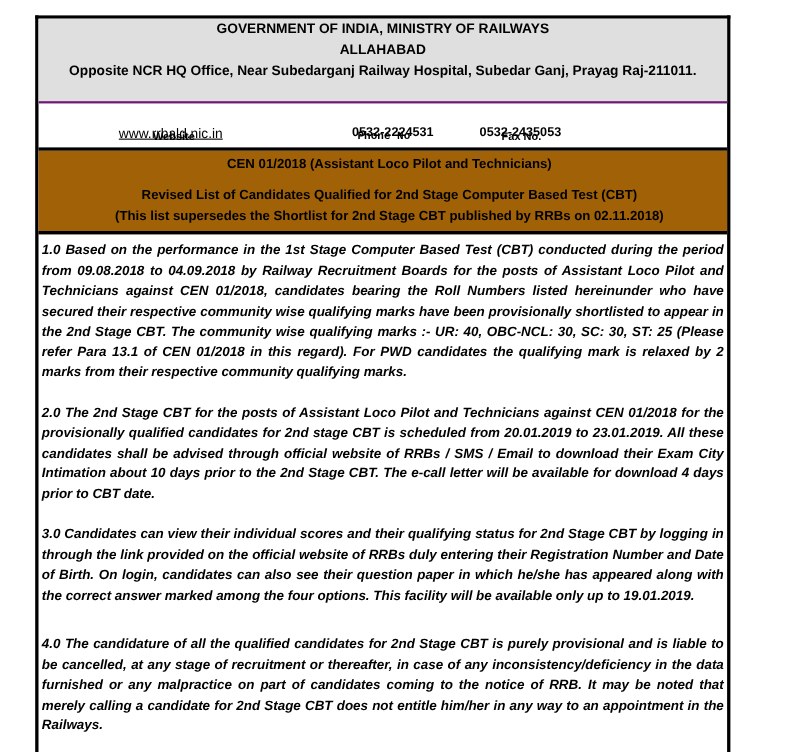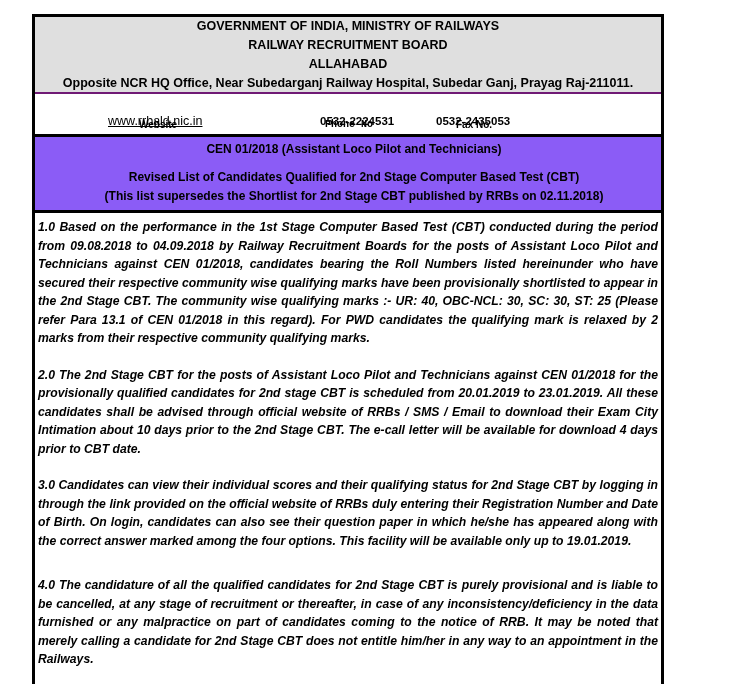--- a/index.html
+++ b/index.html
@@ -7,35 +7,34 @@
          font-family:"Liberation Sans", "DejaVu Sans", sans-serif; color:#000; }
   .doc { position:absolute; left:32px; top:14px; width:626px; height:680px;
          border-left:3px solid #000; border-right:3px solid #000; border-top:3px solid #000; }
   .hdr { background:#dfdfdf; border-bottom:2px solid #701a75; text-align:center;
          font-weight:bold; font-size:12.5px; line-height:19px; padding-top:0px; height:75px; }
   .hdr div { white-space:nowrap; }
   .contact { height:40px; border-bottom:3px solid #000; position:relative; font-weight:bold; }
   .contact .lbl { position:absolute; top:2px; font-size:10px;margin-top:23px; }
   .contact .val { position:absolute; top:21px; font-size:11.5px; }
   .contact a { color:#000; text-decoration:underline; font-weight:normal; font-size:12.5px; }
-  .cen { background:#8b5cf6; border-bottom:3px solid #000; text-align:center;
+  .cen { background:#a16207; border-bottom:3px solid #000; text-align:center;
          font-weight:bold; font-size:12px; height:73px;padding-left:12px; }
   .cen .l1 { padding-top:4px; line-height:16px; }
   .cen .l2 { margin-top:11px; line-height:19px; }
   .body { padding:5px 3px 0 3px; font-weight:bold; font-size:12.2px; line-height:18.5px; }
   .para { text-align:justify; text-align-last:left; margin-bottom:18px;font-style:italic; }
   .p3 { margin-top:2px; margin-bottom:26px; }
 </style>
 </head>
 <body>
 
 <div class="doc">
   <div class="hdr">
     <div>GOVERNMENT OF INDIA,  MINISTRY OF RAILWAYS</div>
-    <div>RAILWAY RECRUITMENT BOARD</div>
     <div>ALLAHABAD</div>
     <div>Opposite NCR HQ Office, Near Subedarganj Railway Hospital, Subedar Ganj, Prayag Raj-211011.</div>
   </div>
 
   <div class="contact">
     <span class="lbl" style="left:104px;">Website</span>
     <span class="val" style="left:73px;top:20px;"><a>www.rrbald.nic.in</a></span>
     <span class="lbl" style="left:290px;font-family:Liberation Mono, monospace;">Phone No</span>
     <span class="val" style="left:285px;text-align:right;">0532-2224531</span>
     <span class="lbl" style="left:421px;">Fax No.</span>

